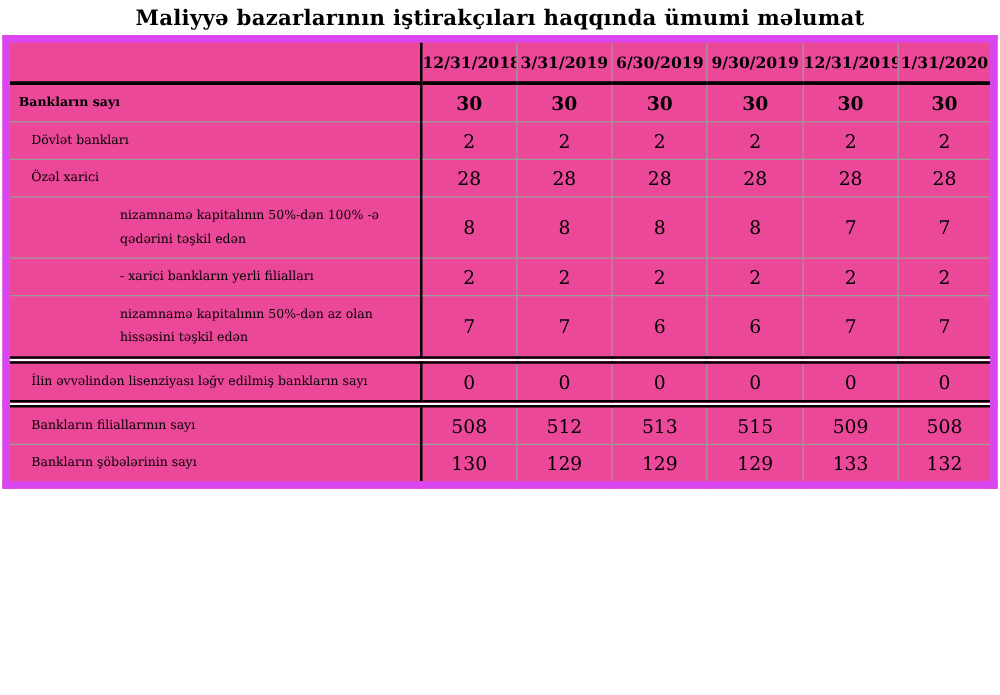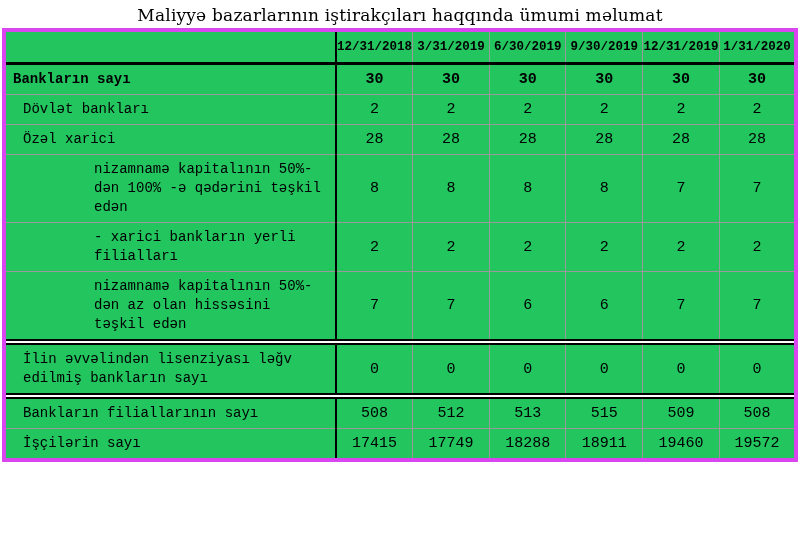--- a/index.html
+++ b/index.html
@@ -12,34 +12,33 @@
     font-family: "DejaVu Serif", "Liberation Serif", serif;
     color: #000000;
   }
   .page {
     width: 800px;
     height: 556px;
     box-sizing: border-box;
   }
   .title {
     text-align: center;
-    font-weight: normal;
+    font-weight: bold;
     font-size: 17px;
     line-height: 26px;
     padding-top: 2px;
     letter-spacing: 0.2px;
   }
   table.stats {
     border-collapse: collapse;
     table-layout: fixed;
     width: 796px;
     margin: 0 auto;
-    border: 4px solid #d946ef;
-    background: #22c55e;
-    font-family: Liberation Mono, monospace;
+    border: 6px solid #d946ef;
+    background: #ec4899;
   }
   col.label-col { width: 332px; }
   th, td {
     border: 1px solid #9a9a9a;
     box-sizing: border-box;
     overflow: hidden;
   }
   thead th {
     border-bottom: 3px solid #000000;
     font-weight: bold;
@@ -48,21 +47,21 @@
     padding: 8px 0;
     height: 14px;
   }
   thead th.corner {
     border-right: 2px solid #000000;
     border-left: none;
   }
   td.label {
     border-right: 2px solid #000000;
     text-align: left;
-    font-size: 14px;
+    font-size: 10px;
     line-height: 19px;
     padding: 5px 8px 5px 6px;
   }
   td.value {
     text-align: center;
     font-size: 15px;
     padding: 5px 2px;
   }
   tbody td { height: 22px; }
   tr.bold td { font-weight: bold; }
@@ -181,23 +180,23 @@
         <tr>
           <td class="label indent-1">Bankların filiallarının sayı</td>
           <td class="value">508</td>
           <td class="value">512</td>
           <td class="value">513</td>
           <td class="value">515</td>
           <td class="value">509</td>
           <td class="value">508</td>
         </tr>
         <tr>
-          <td class="label indent-1">İşçilərin sayı</td>
-          <td class="value">17415</td>
-          <td class="value">17749</td>
-          <td class="value">18288</td>
-          <td class="value">18911</td>
-          <td class="value">19460</td>
-          <td class="value">19572</td>
+          <td class="label indent-1">Bankların şöbələrinin sayı</td>
+          <td class="value">130</td>
+          <td class="value">129</td>
+          <td class="value">129</td>
+          <td class="value">129</td>
+          <td class="value">133</td>
+          <td class="value">132</td>
         </tr>
       </tbody>
   </table>
 </div>
 
 </body></html>

